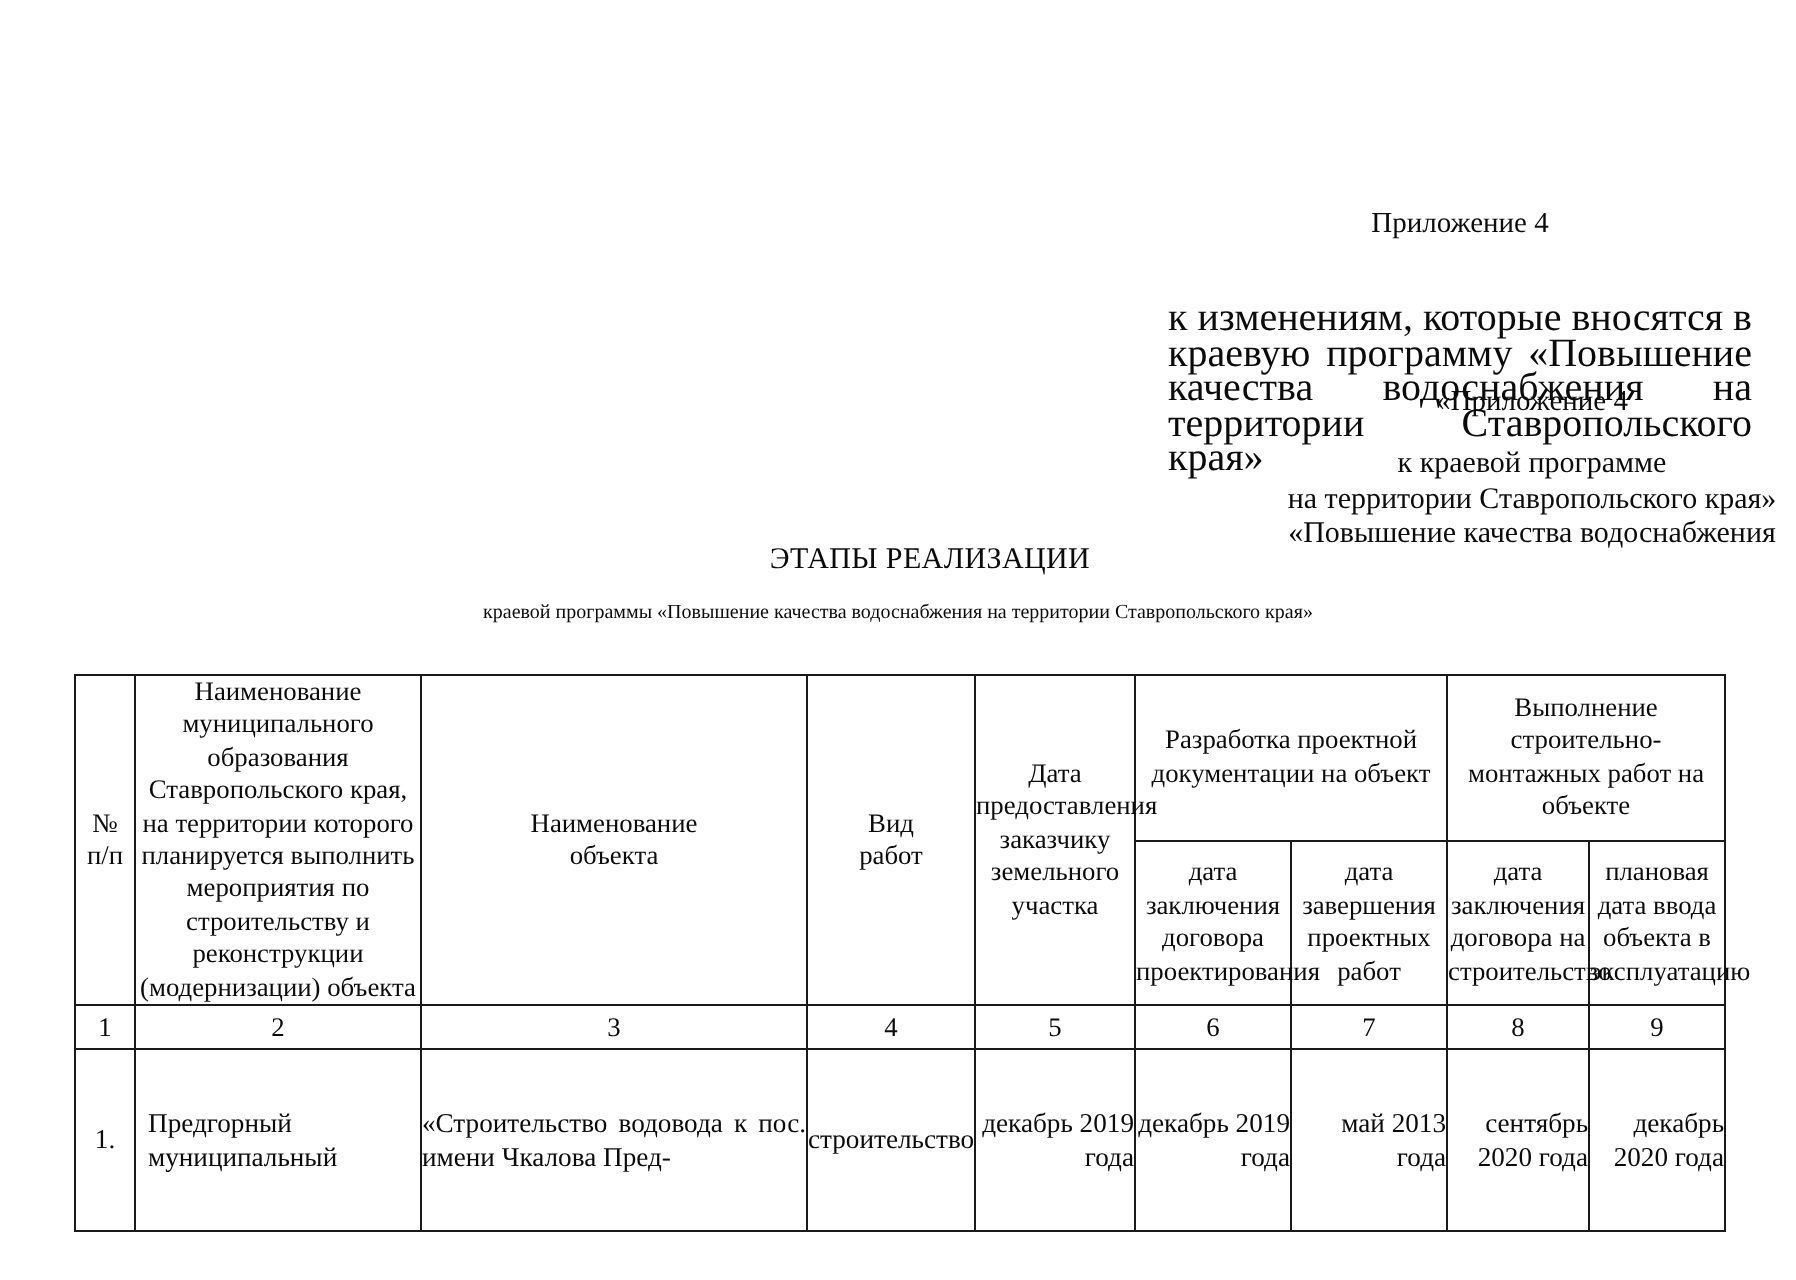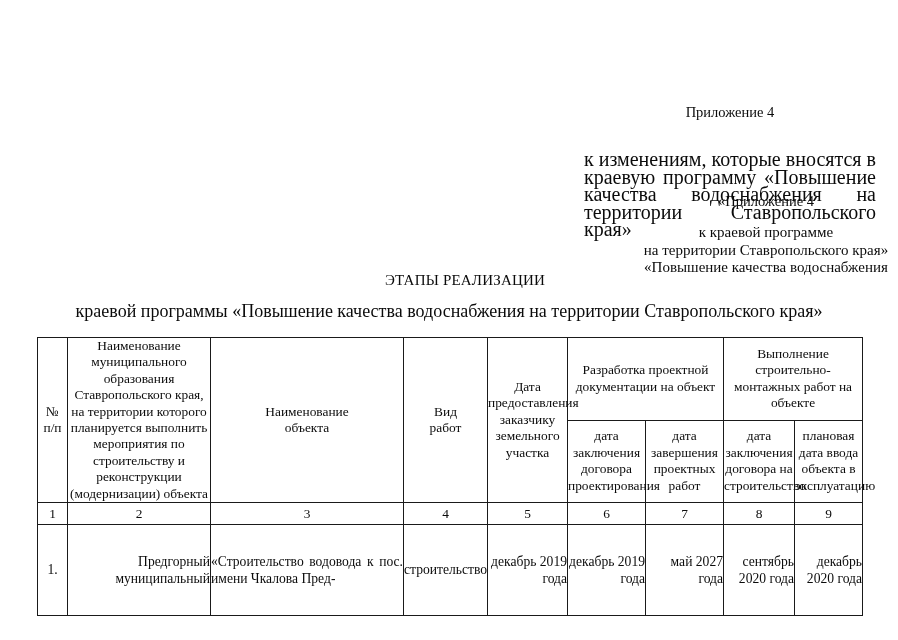--- a/index.html
+++ b/index.html
@@ -65,21 +65,21 @@
     text-align: center;
     font-size: 15px;
     letter-spacing: 0.2px;
   }
   .doc-subtitle {
     position: absolute;
     left: 0;
     top: 301px;
     width: 898px;
     text-align: center;
-    font-size: 18px;
+    font-size: 10px;
   }
 
   
   table.etapy {
     position: absolute;
     left: 37px;
     top: 337px;
     width: 825px;
     border-collapse: collapse;
     table-layout: fixed;
@@ -112,21 +112,21 @@
     line-height: 17.5px;
     padding: 3px 4px 0 4px;
     font-size: 13.6px;
   }
   .just {
     text-align: justify;
     text-align-last: left;
   }
   .ctr { text-align: right; }
   .idx {
-    text-align: right;
+    text-align: left;
     padding-left: 6px !important;
     margin-left: 36px;
   }
   .num-col { text-align: center; }
 </style>
 </head>
 <body>
 
 <div class="page">
 
@@ -195,20 +195,20 @@
       </tr>
     </thead>
     <tbody>
       <tr class="datarow">
         <td class="num-col">1.</td>
         <td class="idx">Предгорный муниципальный</td>
         <td class="just">«Строительство водовода к пос. имени Чкалова Пред-</td>
         <td class="just">строительство</td>
         <td class="ctr">декабрь 2019 года</td>
         <td class="ctr">декабрь 2019 года</td>
-        <td class="ctr">май 2027 года</td>
+        <td class="ctr">май 2013 года</td>
         <td class="ctr">сентябрь 2020 года</td>
         <td class="ctr">декабрь 2020 года</td>
       </tr>
     </tbody>
   </table>
 
 </div>
 
 </body></html>

